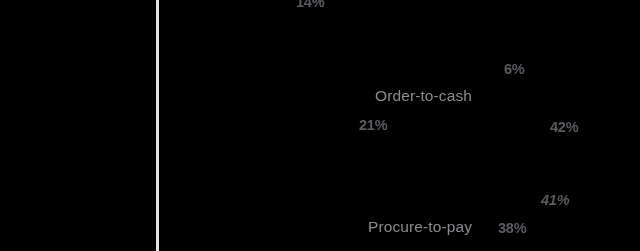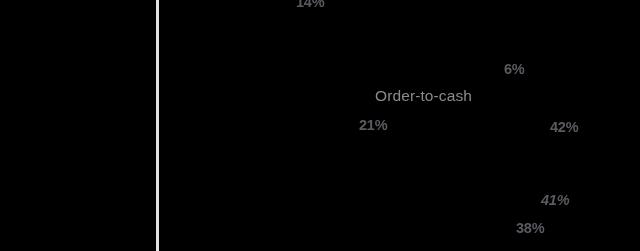--- a/index.html
+++ b/index.html
@@ -91,30 +91,31 @@
     <div class="bar-row" style="top:83px; width:384px;">
       <div class="bar cyan"></div>
     </div>
     <div class="bar-value" style="left:550px; top:95px;margin-top:32px;">42%</div>
 
     <div class="bar-row" style="top:111px; width:193px;">
       <div class="bar gray"></div>
     </div>
     <div class="bar-value" style="left:359px; top:125px;">21%</div>
 
+    <div class="cat-label" style="top:218px;">Procure-to-pay</div>
 
     <div class="bar-row" style="top:186px; width:375px;">
       <div class="bar orange"></div>
     </div>
     <div class="bar-value" style="left:541px; top:200px;font-style:italic;">41%</div>
 
     <div class="bar-row" style="top:214px; width:347px;">
       <div class="bar cyan"></div>
     </div>
-    <div class="bar-value" style="left:516px; top:228px;">38%</div>
+    <div class="bar-value" style="left:498px; top:228px;">38%</div>
 
     <div class="bar-row" style="top:242px; width:193px;">
       <div class="bar gray"></div>
     </div>
     <div class="bar-value" style="left:359px; top:256px;">21%</div>
 
   </div>
 </div>
 
 </body></html>

